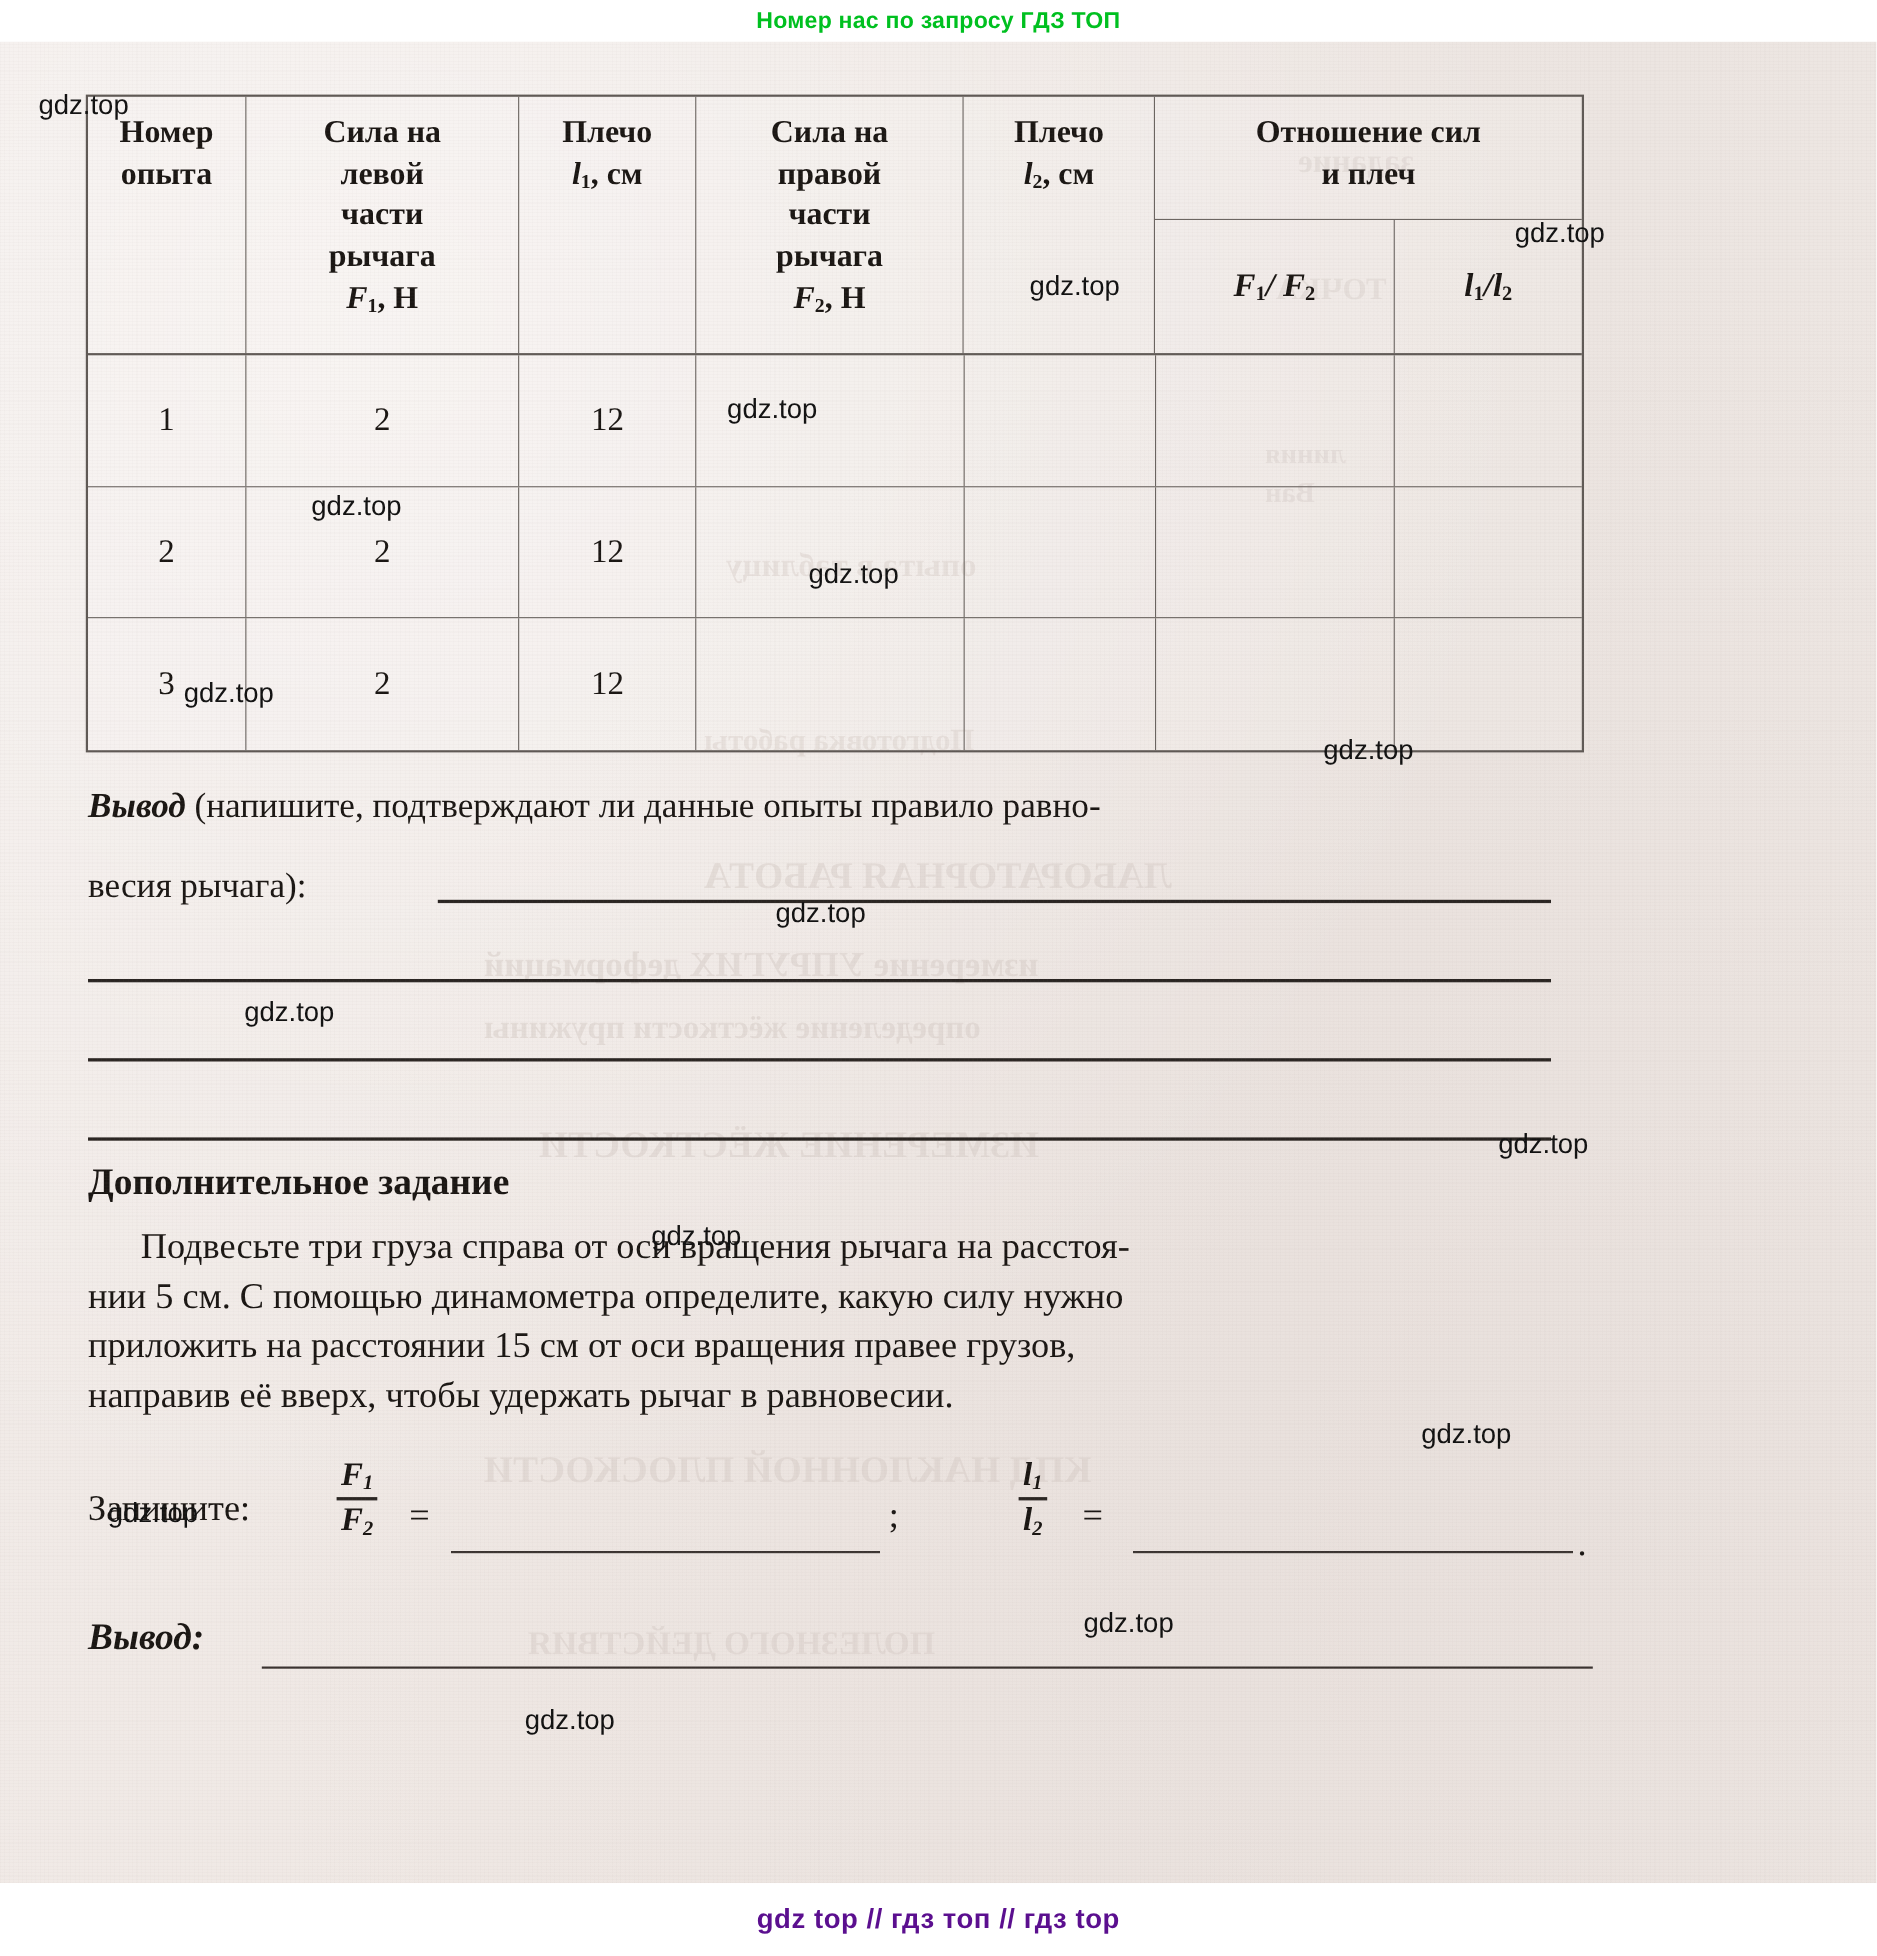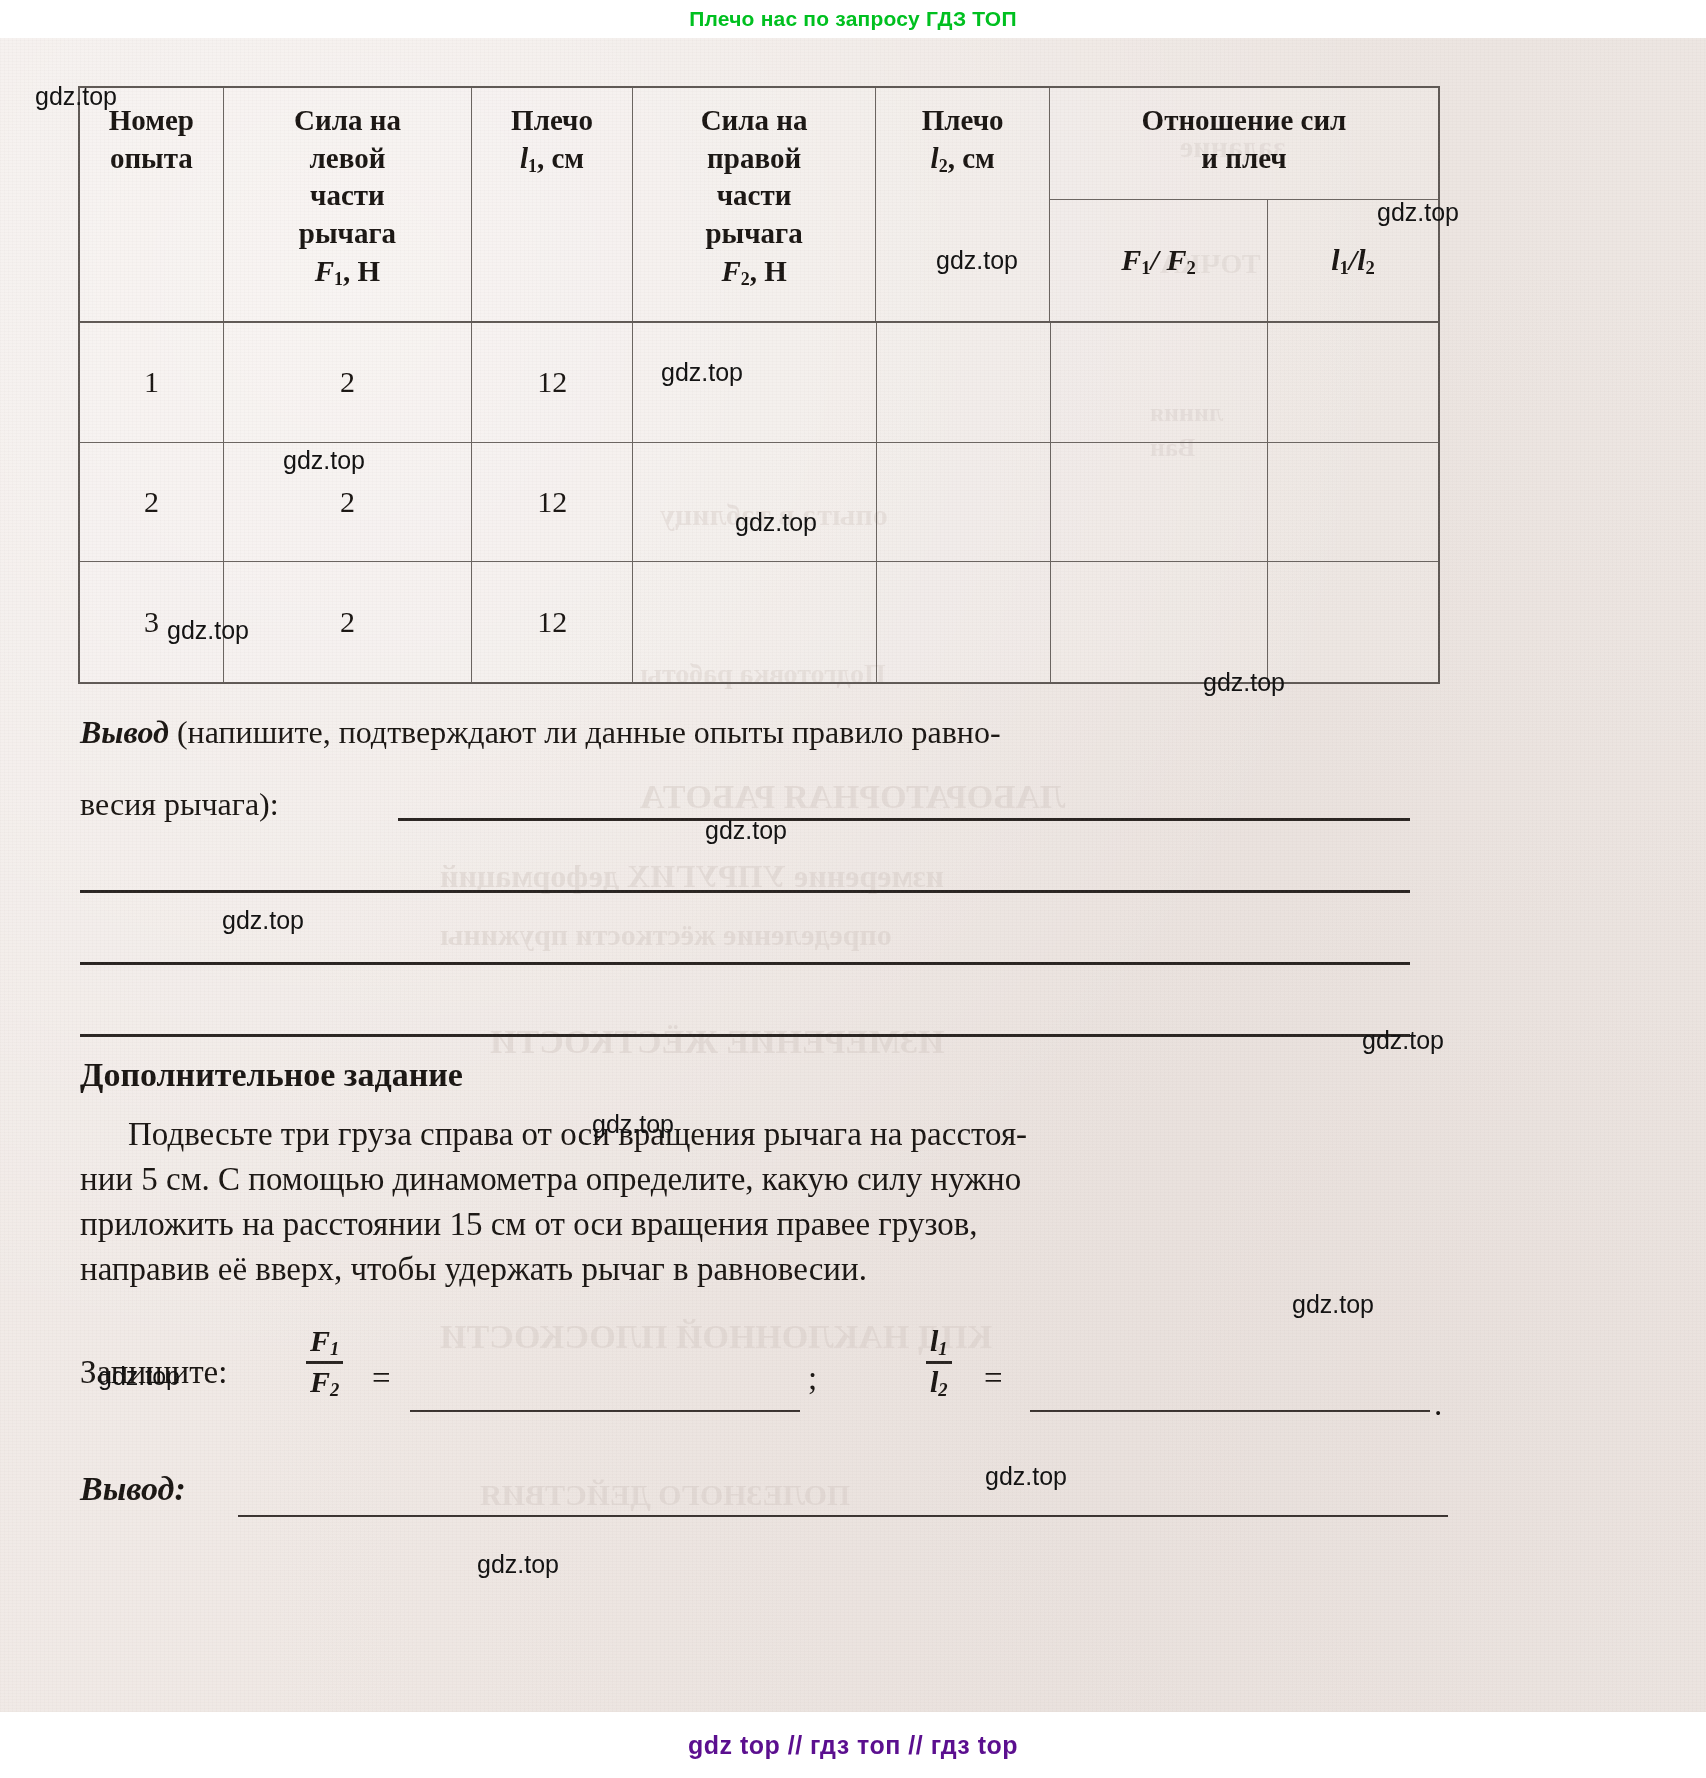--- a/index.html
+++ b/index.html
@@ -92,21 +92,21 @@
   .frac .num{display:block;font-style:italic;font-weight:bold;font-size:30px;padding:0 4px 2px;}
   .frac .den{display:block;font-style:italic;font-weight:bold;font-size:30px;padding:3px 4px 0;border-top:3px solid #2a2522;}
   
   .wm{position:absolute;color:#111;font-family:"Liberation Sans", sans-serif;
       font-size:25px;white-space:nowrap;pointer-events:none;user-select:none;}
 </style>
 </head>
 <body>
 
 <div class="top-banner">
-  <span>Плечо нас по запросу ГДЗ ТОП</span>
+  <span>Номер нас по запросу ГДЗ ТОП</span>
 </div>
 
 <div class="page">
 
   <div id="ghosts">
       <div class="ghost" style="left: 1180px; top: 92px; font-size: 30px;">задание</div>
       <div class="ghost" style="left: 1160px; top: 210px; font-size: 28px;">ТОЧКА</div>
       <div class="ghost" style="left: 1150px; top: 360px; font-size: 26px;">линия</div>
       <div class="ghost" style="left: 1150px; top: 395px; font-size: 26px;">Ван</div>
       <div class="ghost" style="left: 660px; top: 460px; font-size: 30px;">опыта в таблицу</div>

